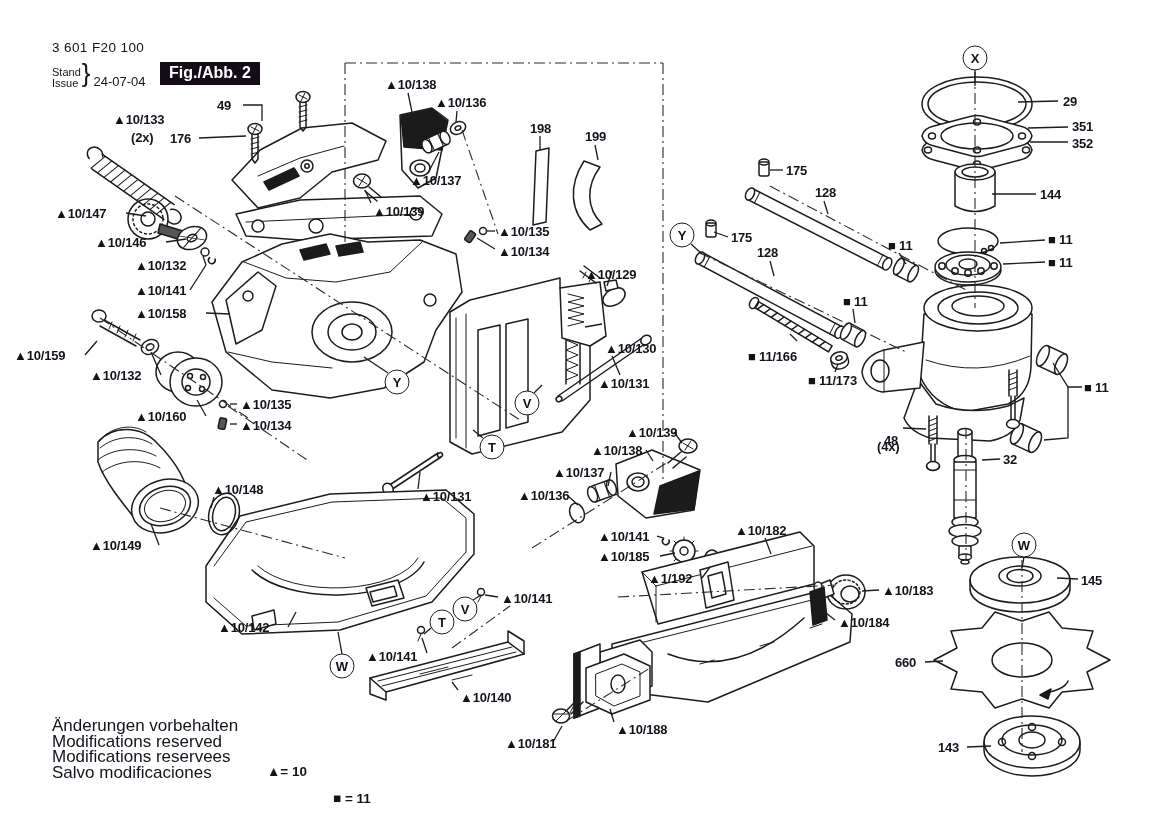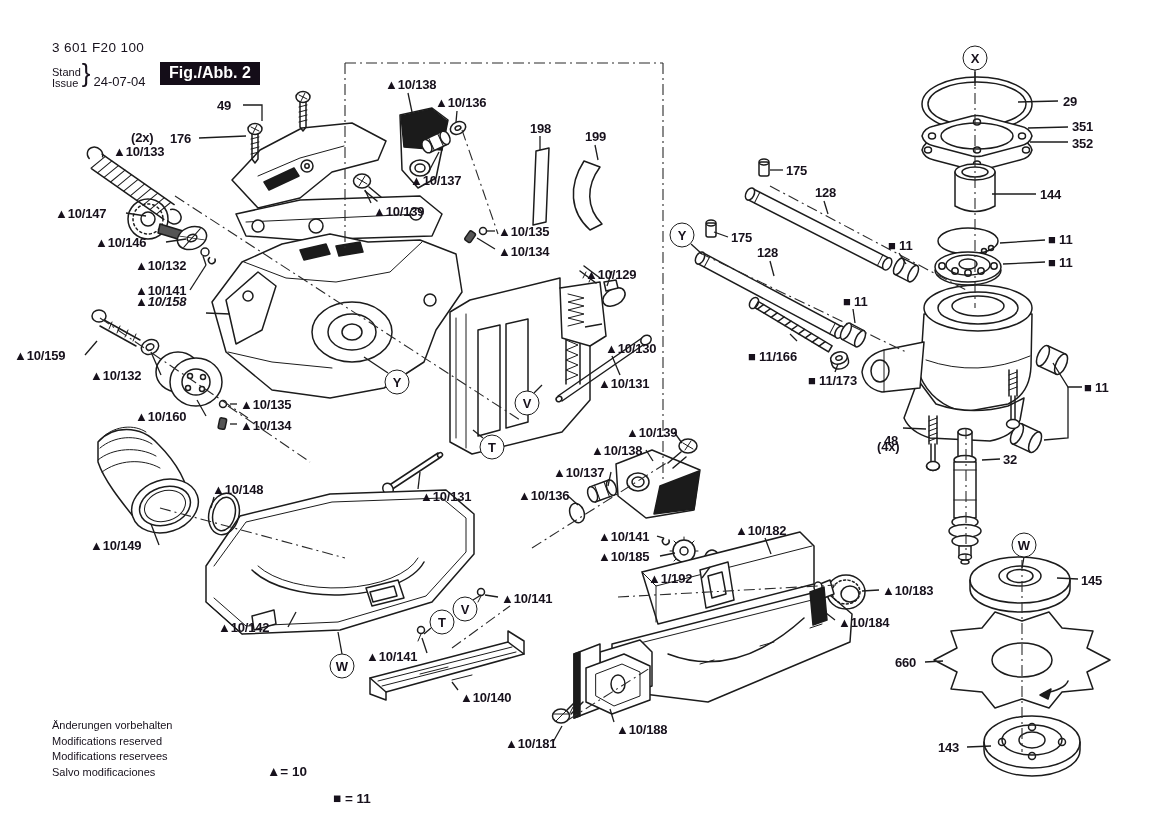--- a/index.html
+++ b/index.html
@@ -20,21 +20,21 @@
                  background:#fff;font-weight:700;font-size:13px;display:flex;align-items:center;
                  justify-content:center;transform:translate(-50%,-50%);}
   .hdr{position:absolute;left:52px;top:40px;}
   .part-number{font-size:13.5px;letter-spacing:.4px;}
   .issue-row{display:flex;align-items:flex-end;margin-top:3px;}
   .issue-words{font-size:11px;line-height:11px;}
   .brace{font-size:26px;font-weight:400;margin:0 3px 0 1px;}
   .issue-date{font-size:13px;}
   .fig-box{position:absolute;left:160px;top:62px;background:#140d18;color:#fff;font-weight:700;
            font-size:16px;padding:2px 9px 3px 9px;}
-  .footer{position:absolute;left:52px;top:718px;font-size:11px;line-height:15.5px;}
+  .footer{position:absolute;left:52px;top:718px;font-size:17px;line-height:15.5px;}
   .legend-item{position:absolute;transform:translateY(-50%);font-weight:700;font-size:13.5px;}
 </style>
 </head>
 <body>
 
 <div class="canvas">
 
   <svg id="drawing" width="1169" height="826" viewBox="0 0 1169 826">
 
     <g transform="translate(92,158) rotate(35)">
@@ -518,29 +518,29 @@
       <polyline points="388,373 364,357" class="leader"></polyline>
       <polyline points="534,393 542,385" class="leader"></polyline>
       <polyline points="483,438 473,430" class="leader"></polyline>
       <polyline points="473,600 481,595" class="leader"></polyline>
       <polyline points="431,628 424,634" class="leader"></polyline>
       <polyline points="342,654 338,632" class="leader"></polyline>
       <polyline points="1024,557 1022,568" class="leader"></polyline>
     </svg>
 
   <div id="labels-layer">
-      <span class="part-label" style="left: 113px; top: 119px; margin-top: 32px;">▲10/133</span>
+      <span class="part-label" style="left: 113px; top: 119px;">▲10/133</span>
       <span class="part-label" style="left: 131px; top: 137px;">(2x)</span>
       <span class="part-label" style="left: 217px; top: 105px;">49</span>
       <span class="part-label" style="left: 170px; top: 138px;">176</span>
       <span class="part-label" style="left: 55px; top: 213px;">▲10/147</span>
       <span class="part-label" style="left: 95px; top: 242px;">▲10/146</span>
       <span class="part-label" style="left: 135px; top: 265px;">▲10/132</span>
       <span class="part-label" style="left: 135px; top: 290px;">▲10/141</span>
-      <span class="part-label" style="left: 135px; top: 301px; font-style: italic;">▲10/158</span>
+      <span class="part-label" style="left: 135px; top: 313px;">▲10/158</span>
       <span class="part-label" style="left: 14px; top: 355px;">▲10/159</span>
       <span class="part-label" style="left: 90px; top: 375px;">▲10/132</span>
       <span class="part-label" style="left: 135px; top: 416px;">▲10/160</span>
       <span class="part-label" style="left: 240px; top: 404px;">▲10/135</span>
       <span class="part-label" style="left: 240px; top: 425px;">▲10/134</span>
       <span class="part-label" style="left: 385px; top: 84px;">▲10/138</span>
       <span class="part-label" style="left: 435px; top: 102px;">▲10/136</span>
       <span class="part-label" style="left: 410px; top: 180px;">▲10/137</span>
       <span class="part-label" style="left: 373px; top: 211px;">▲10/139</span>
       <span class="part-label" style="left: 530px; top: 128px;">198</span>

